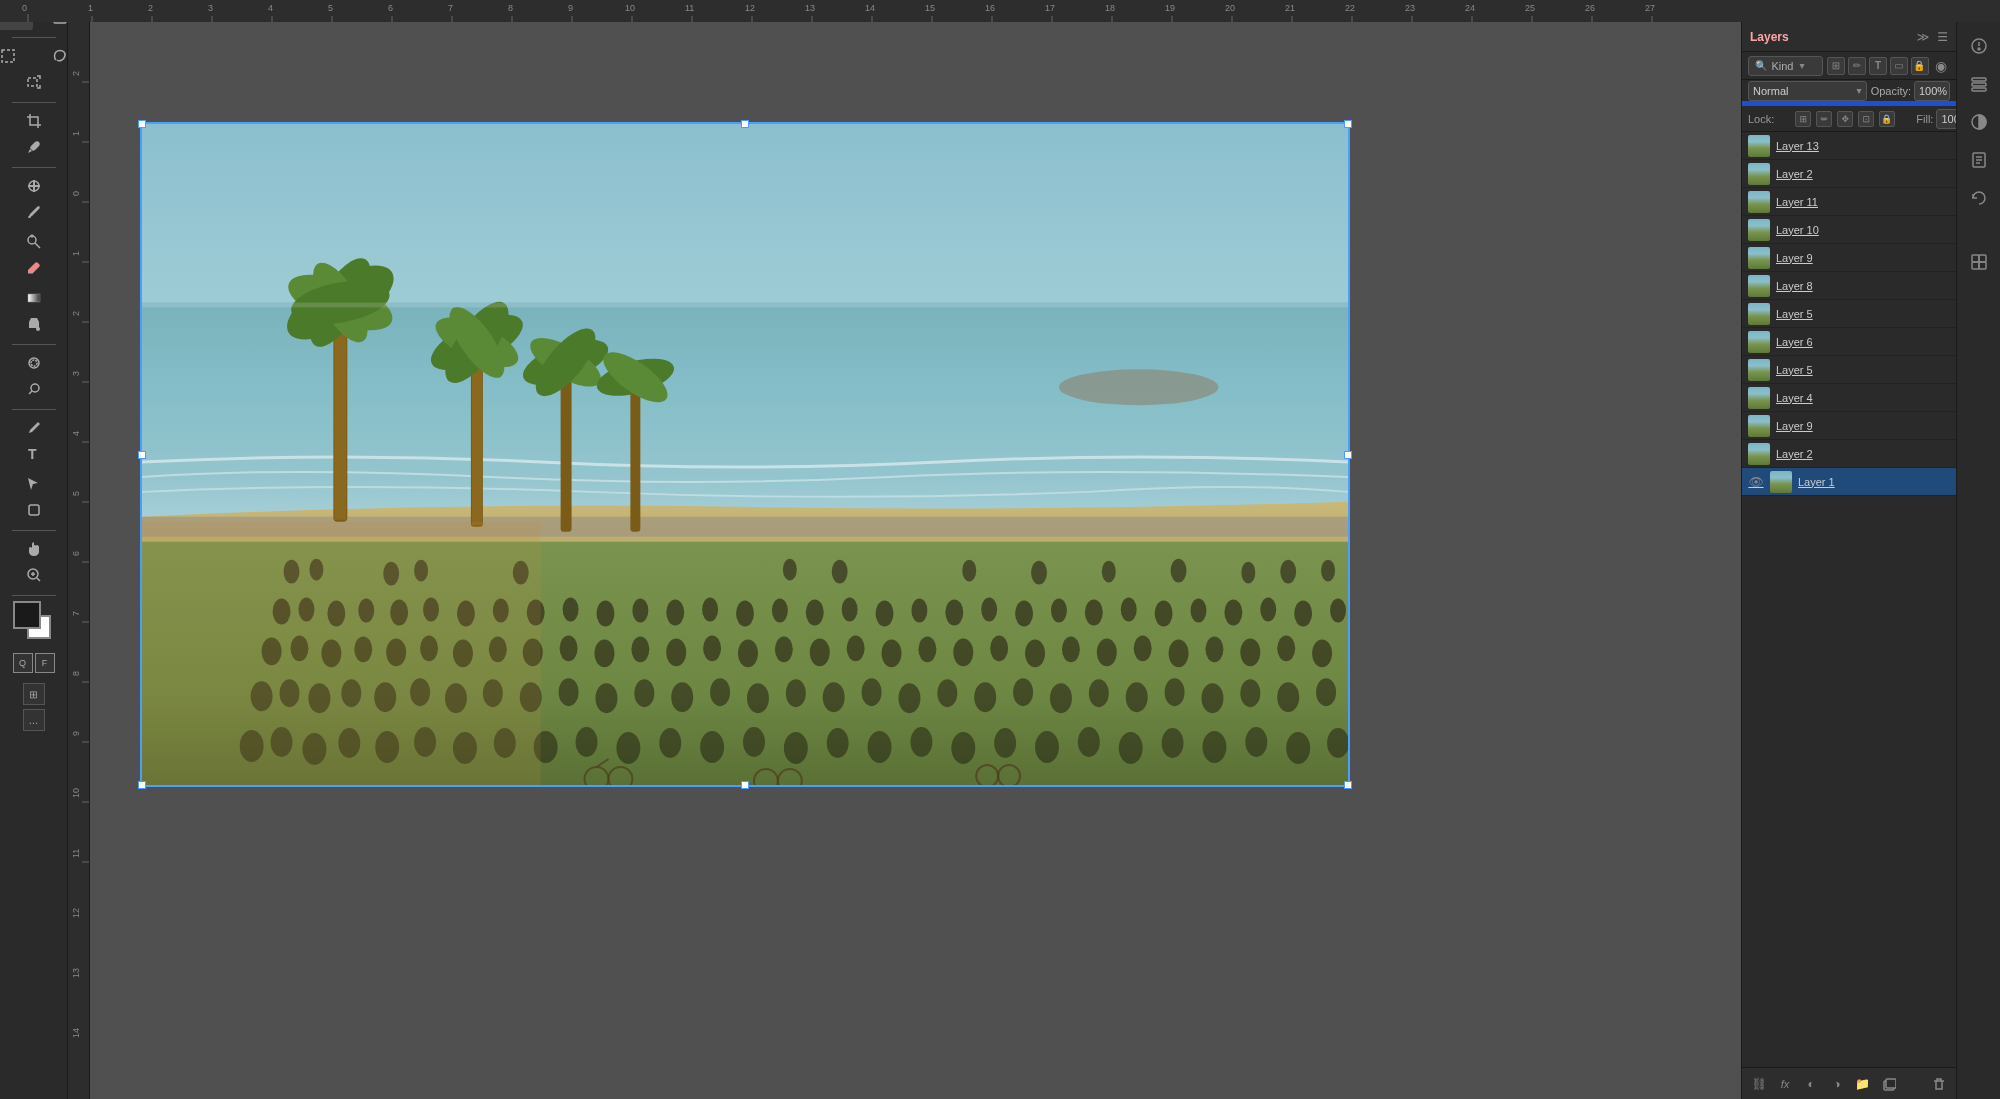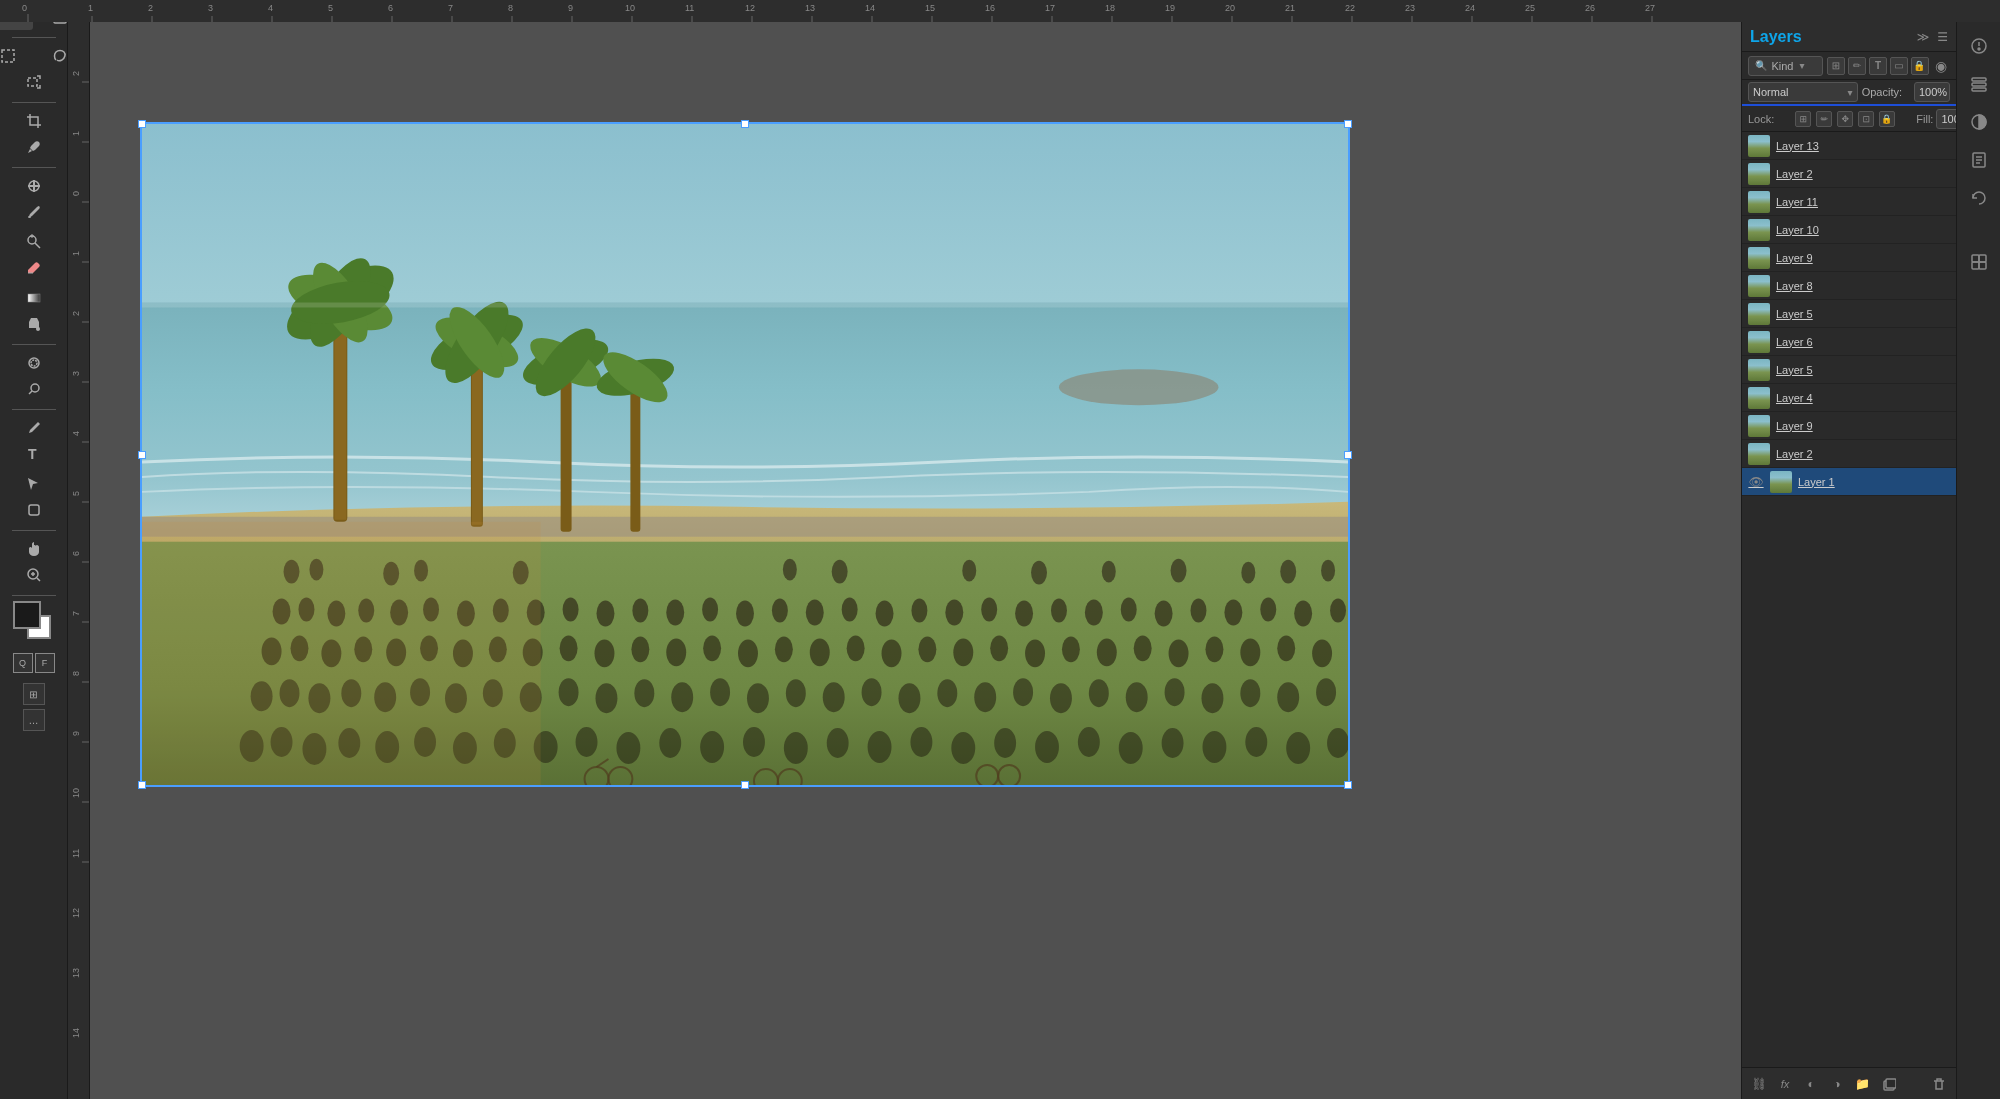--- a/index.html
+++ b/index.html
@@ -179,22 +179,22 @@
       display: flex;
       align-items: center;
       justify-content: space-between;
       padding: 6px 8px;
       background: #2d2d2d;
       border-bottom: 1px solid #1a1a1a;
       height: 30px;
     }
 
     .layers-title {
-      font-size: 16px;
-      color: #0ea5e9;
+      font-size: 12px;
+      color: #fca5a5;
       font-weight: bold;
     }
 
     .layers-header-icons {
       display: flex;
       gap: 4px;
       color: #888;
     }
 
     
@@ -228,42 +228,42 @@
       color: #888;
       font-size: 11px;
     }
 
     
     .blend-opacity-row {
       display: flex;
       align-items: center;
       padding: 3px 6px;
       gap: 4px;
-      border-bottom: 2px solid #1d4ed8;
+      border-bottom: 5px solid #1d4ed8;
       height: 26px;
     }
 
     .blend-select {
       flex: 1;
       background: #3a3a3a;
       border: 1px solid #555;
       border-radius: 3px;
       padding: 1px 4px;
       color: #ccc;
       font-size: 11px;
       height: 20px;
       display: flex;
       align-items: center;
       justify-content: space-between;
     }
 
     .opacity-control {
       display: flex;
       align-items: center;
-      gap: 12px;
+      gap: 3px;
       font-size: 11px;
       color: #aaa;
     }
 
     .opacity-value {
       background: #3a3a3a;
       border: 1px solid #555;
       border-radius: 3px;
       padding: 1px 4px;
       color: #ccc;

